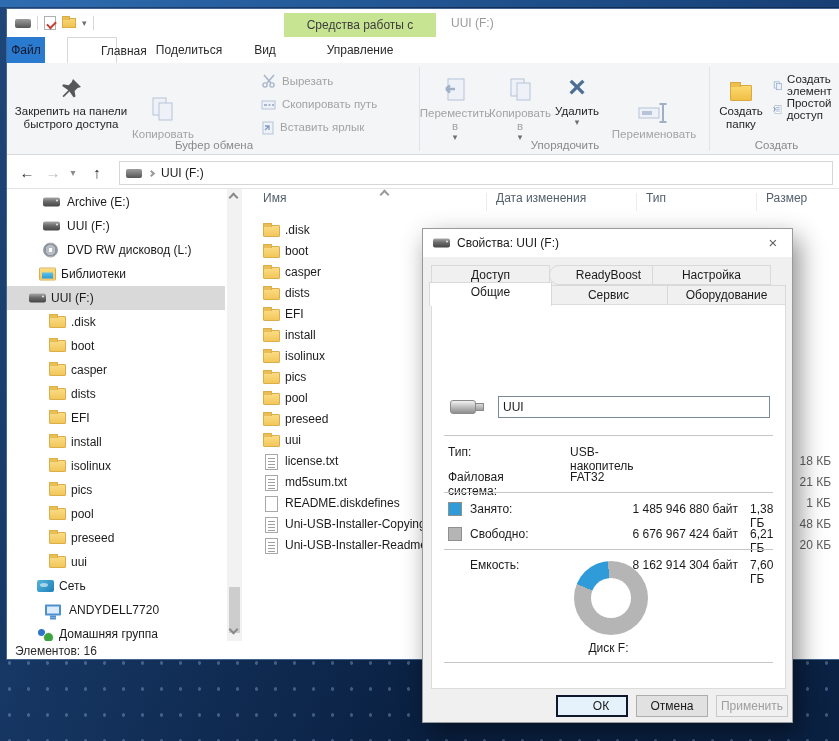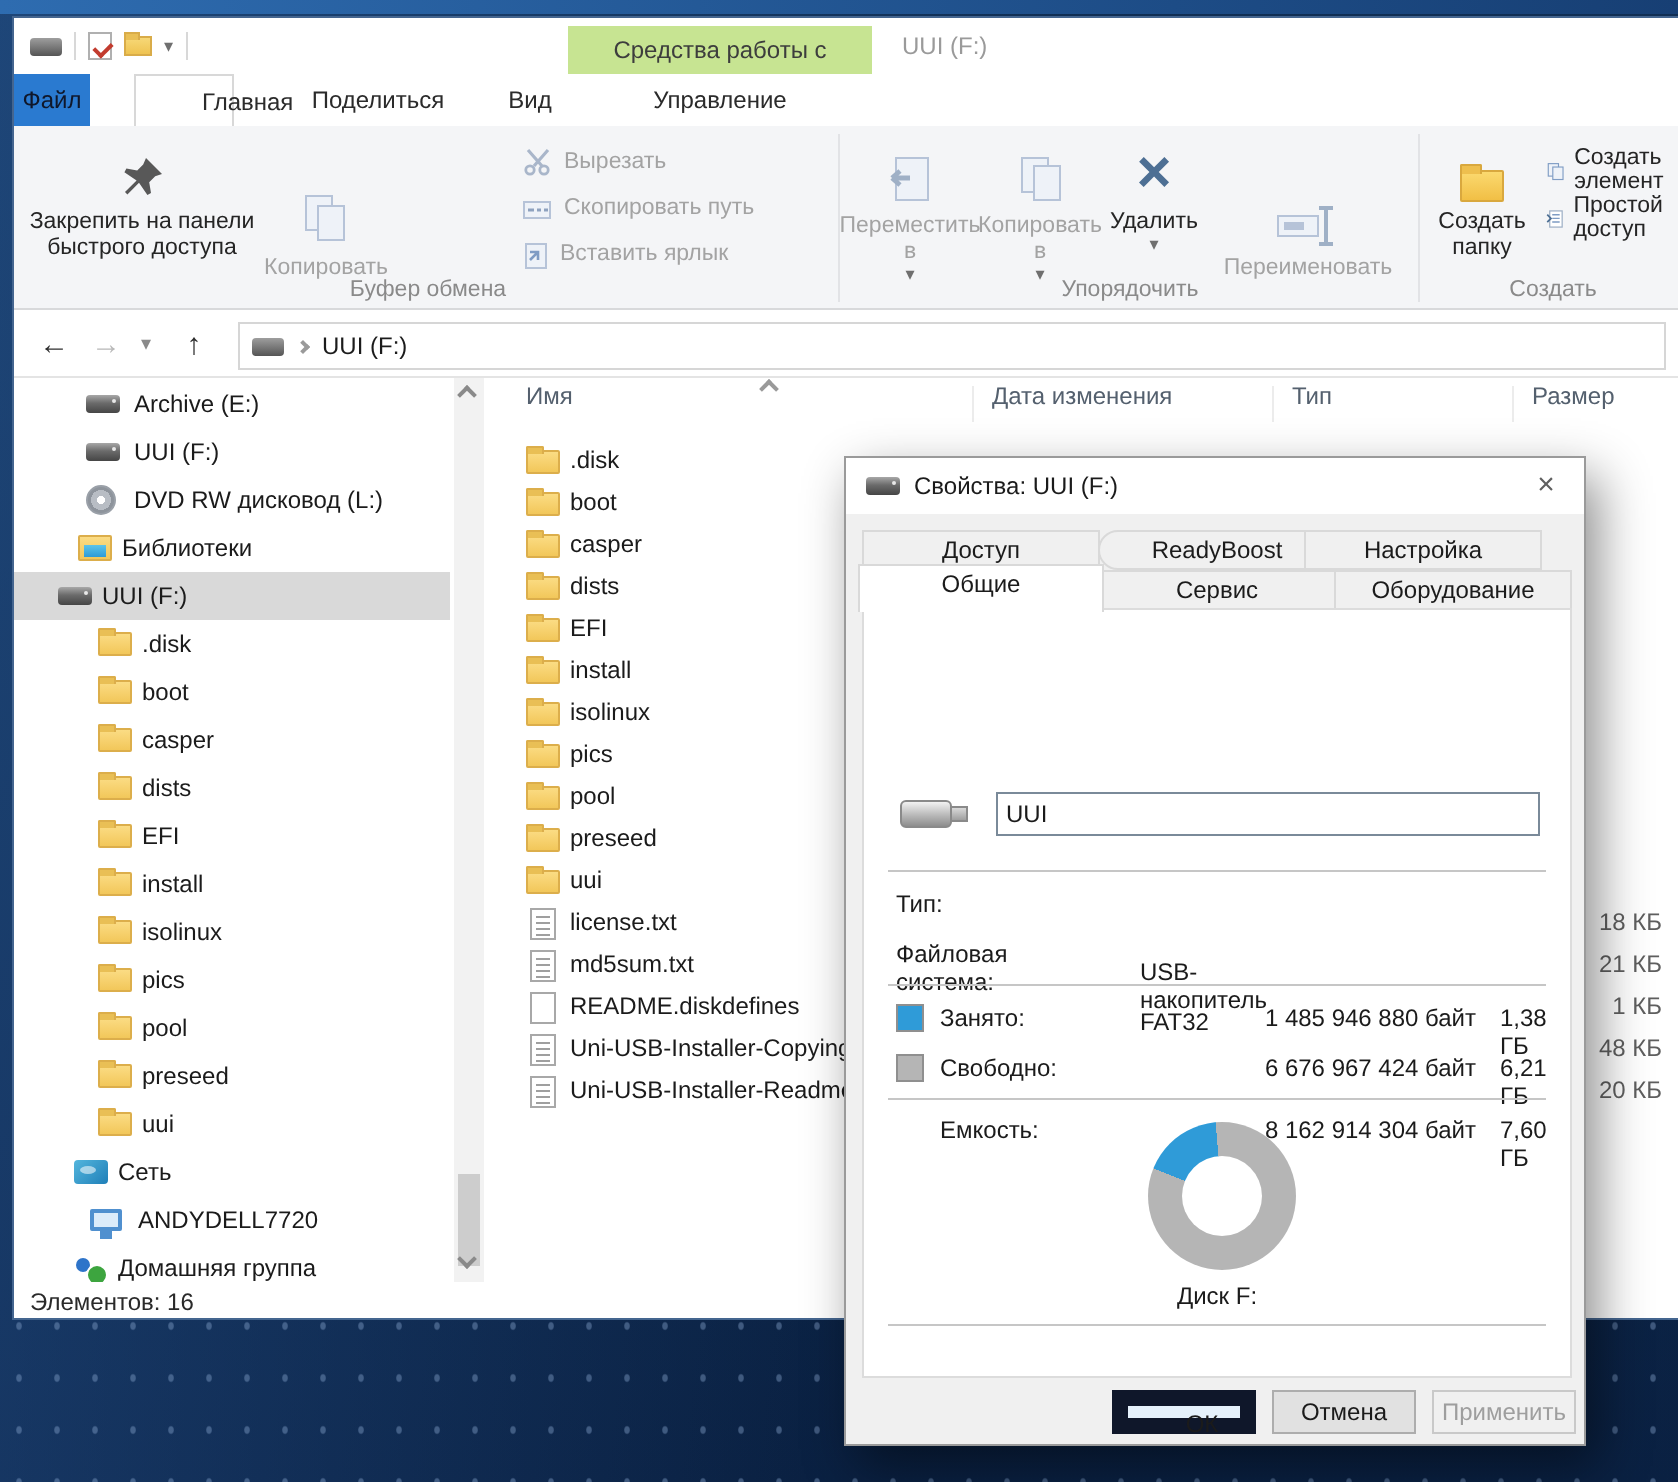--- a/index.html
+++ b/index.html
@@ -107,30 +107,30 @@
   .dtab.active{left:6px;top:53px;width:123px;height:24px;background:#fff;border-bottom:none;z-index:5;}
   .dpage{position:absolute;left:8px;top:75px;width:355px;height:385px;background:#fff;border:1px solid #dcdcdc;z-index:1;}
   .dpage hr{position:absolute;left:12px;right:12px;border:none;border-top:1px solid #c6c6c6;}
   .usb{position:absolute;left:18px;top:92px;width:36px;height:20px;}
   .usb .body{position:absolute;left:0;top:3px;width:26px;height:14px;border-radius:3px;background:linear-gradient(#f2f2f2,#b9b9b9 55%,#8e8e8e);border:1px solid #8a8a8a;}
   .usb .cap{position:absolute;right:2px;top:6px;width:9px;height:8px;background:linear-gradient(#d9d9d9,#9f9f9f);border:1px solid #8a8a8a;}
   .vol-input{position:absolute;left:66px;top:91px;width:272px;height:22px;border:1px solid #7a8a99;font-family:inherit;font-size:12px;padding:0 4px;color:#1b1b1b;background:#fff;}
   .drow{position:absolute;height:16px;}
   .dlabel{position:absolute;left:16px;}
   .dlabel2{position:absolute;left:38px;}
-  .dvalue{position:absolute;left:138px;margin-top:34px;}
+  .dvalue{position:absolute;left:138px;}
   .dbytes{position:absolute;left:160px;width:146px;text-align:right;}
   .dgb{position:absolute;left:318px;}
   .sq{position:absolute;left:16px;top:0;width:14px;height:14px;border:1px solid #8f8f8f;}
   .donut{position:absolute;left:142px;top:256px;width:74px;height:74px;border-radius:50%;
     background:conic-gradient(#b5b5b5 0 292deg,#2f9bd8 292deg 355deg,#b5b5b5 355deg 360deg);}
   .donut .hole{position:absolute;left:17px;top:17px;width:40px;height:40px;border-radius:50%;background:#fff;}
   .disk-cap{position:absolute;left:0;width:100%;top:336px;text-align:center;}
   .dfoot-btn{position:absolute;top:466px;width:72px;height:22px;background:#e1e1e1;border:1px solid #adadad;text-align:center;line-height:20px;color:#1b1b1b;}
-  .dfoot-btn.def{border:8px solid #0f172a;line-height:18px;background:#e5f1fb;padding-left:18px;}
+  .dfoot-btn.def{border:2px solid #0f172a;line-height:18px;background:#e5f1fb;padding-left:18px;}
   .dfoot-btn.dis{color:#9e9e9e;background:#f0f0f0;border-color:#c9c9c9;}
 
   svg{display:block;}
 </style>
 </head>
 <body>
 
 <div class="desktop">
 
   <div class="explorer">

